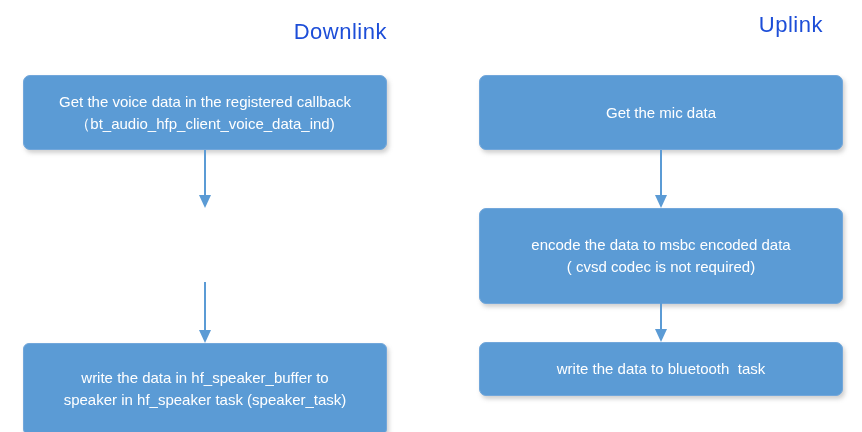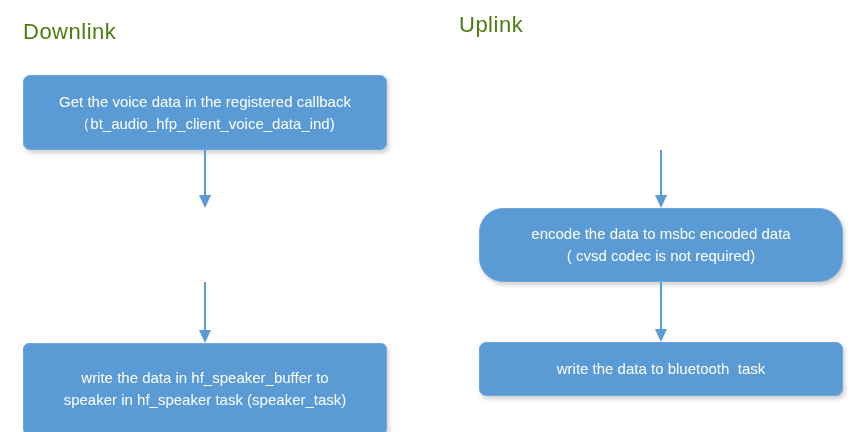--- a/index.html
+++ b/index.html
@@ -10,22 +10,22 @@
   }
   .canvas {
     position: relative;
     width: 862px;
     height: 432px;
     background: #ffffff;
     overflow: hidden;
   }
   .col-title {
     position: absolute;
-    text-align: left;
-    color: #4d7c0f;
+    text-align: right;
+    color: #1d4ed8;
     font-size: 22px;
     font-weight: 400;
     letter-spacing: 0.5px;
     width: 364px;
   }
   .col-subtitle {
     position: absolute;
     text-align: center;
     color: #1a1a1a;
     font-size: 13px;
@@ -77,21 +77,21 @@
   .dl-arrow-1  { left: 198px; top: 150px; height: 58px; }
   .dl-box-2    { left: 23px;  top: 208px; height: 74px; }
   .dl-arrow-2  { left: 198px; top: 282px; height: 61px; }
   .dl-box-3    { left: 23px;  top: 343px; height: 92px; border-radius: 6px; }
 
   
   .ul-title    { left: 459px; top: 12px; }
   .ul-subtitle { left: 479px; top: 40px; }
   .ul-box-1    { left: 479px; top: 75px;  height: 75px; }
   .ul-arrow-1  { left: 654px; top: 150px; height: 58px; }
-  .ul-box-2    { left: 479px; top: 208px; height: 74px; border-radius: 24px; }
+  .ul-box-2    { left: 479px; top: 208px; height: 96px; }
   .ul-arrow-2  { left: 654px; top: 282px; height: 60px; }
   .ul-box-3    { left: 479px; top: 342px; height: 54px; }
 </style>
 </head>
 <body>
 
 <div class="canvas">
 
   <div class="col-title dl-title">Downlink</div>
 
@@ -112,20 +112,23 @@
   </div>
 
   <div class="flow-box dl-box-3">
     <div class="box-text">write the data in hf_speaker_buffer to
 speaker in hf_speaker task (speaker_task)</div>
   </div>
 
   <div class="col-title ul-title">Uplink</div>
 
 
+  <div class="flow-box ul-box-1">
+    <div class="box-text">Get the mic data</div>
+  </div>
 
   <div class="arrow ul-arrow-1">
     <div class="arrow-line"></div>
     <div class="arrow-head"></div>
   </div>
 
   <div class="flow-box ul-box-2">
     <div class="box-text">encode the data to msbc encoded data
 ( cvsd codec is not required)</div>
   </div>

